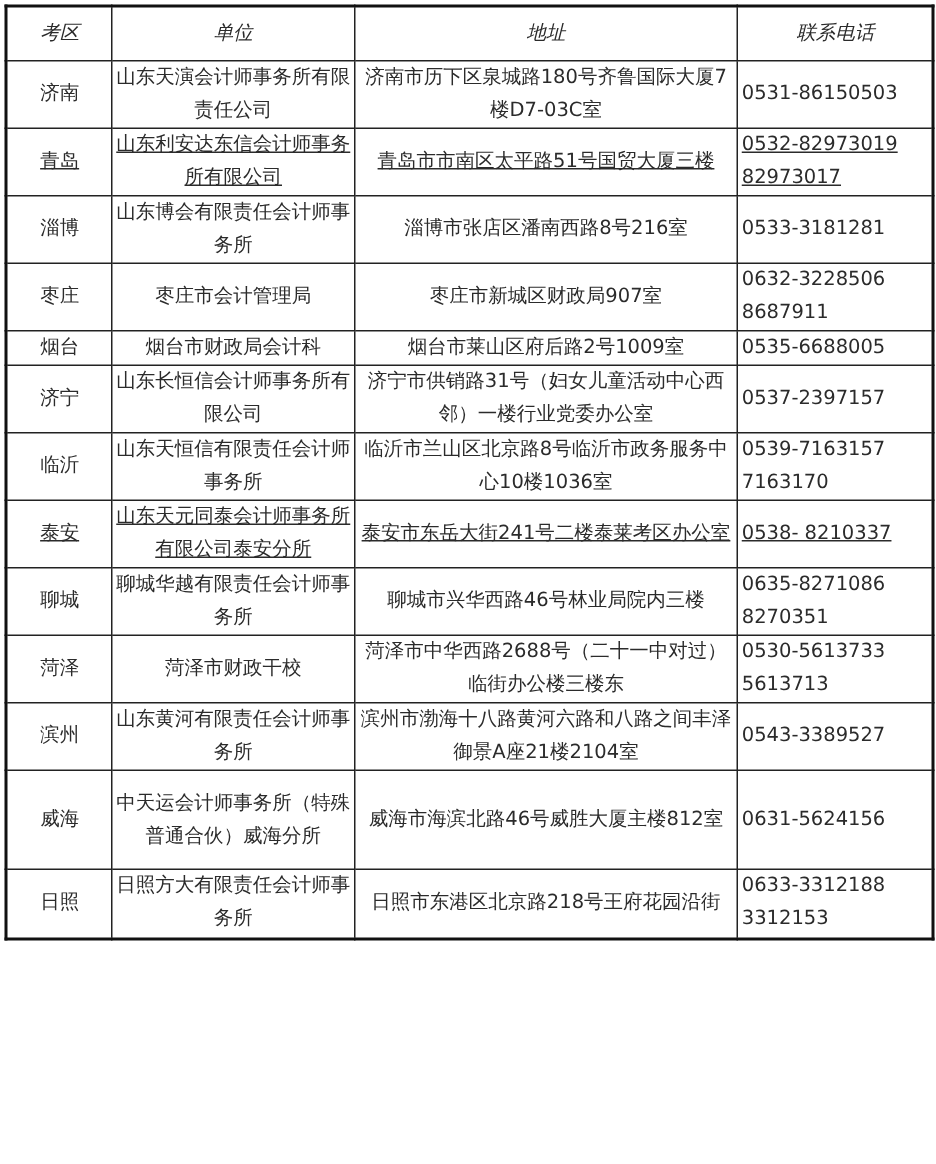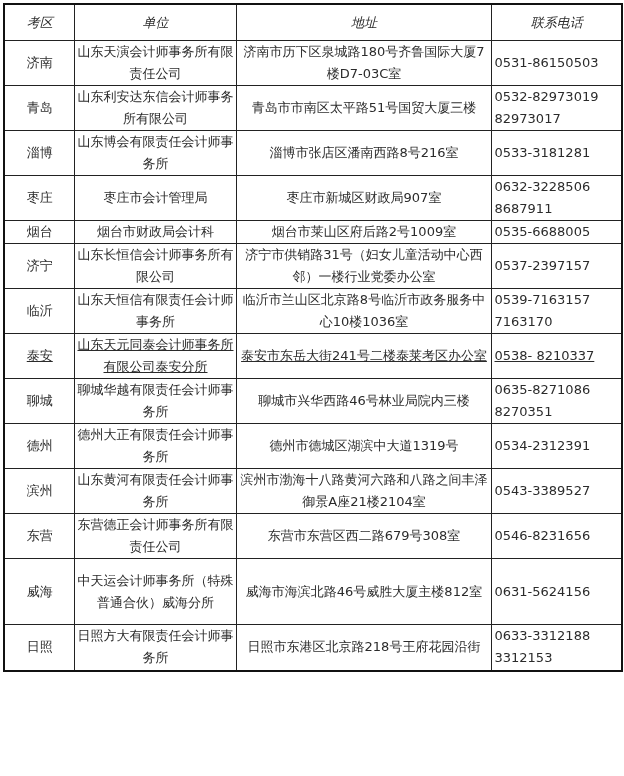--- a/index.html
+++ b/index.html
@@ -64,21 +64,21 @@
       <th>联系电话</th>
     </tr>
   </thead>
   <tbody id="tbody">
     <tr style="height: 44px;">
         <td class="area">济南</td>
         <td class="unit">山东天演会计师事务所有限责任公司</td>
         <td class="addr">济南市历下区泉城路180号齐鲁国际大厦7楼D7-03C室</td>
         <td class="phone">0531-86150503</td>
       </tr>
-    <tr style="height: 44px;">
+    <tr style="height: 44px; text-decoration: underline;">
         <td class="area">青岛</td>
         <td class="unit">山东利安达东信会计师事务所有限公司</td>
         <td class="addr">青岛市市南区太平路51号国贸大厦三楼</td>
         <td class="phone">0532-82973019
 82973017</td>
       </tr>
     <tr style="height: 44px;">
         <td class="area">淄博</td>
         <td class="unit">山东博会有限责任会计师事务所</td>
         <td class="addr">淄博市张店区潘南西路8号216室</td>
@@ -116,37 +116,32 @@
         <td class="addr">泰安市东岳大街241号二楼泰莱考区办公室</td>
         <td class="phone">0538- 8210337</td>
       </tr>
     <tr style="height: 44px;">
         <td class="area">聊城</td>
         <td class="unit">聊城华越有限责任会计师事务所</td>
         <td class="addr">聊城市兴华西路46号林业局院内三楼</td>
         <td class="phone">0635-8271086
 8270351</td>
       </tr>
-    <tr style="height: 44px;">
-        <td class="area">德州</td>
-        <td class="unit">德州大正有限责任会计师事务所</td>
-        <td class="addr">德州市德城区湖滨中大道1319号</td>
-        <td class="phone">0534-2312391</td>
+    <tr style="height: 45px;">
+        <td class="area">菏泽</td>
+        <td class="unit">菏泽市财政干校</td>
+        <td class="addr">菏泽市中华西路2688号（二十一中对过）临街办公楼三楼东</td>
+        <td class="phone">0530-5613733
+5613713</td>
       </tr>
     <tr style="height: 44px;">
         <td class="area">滨州</td>
         <td class="unit">山东黄河有限责任会计师事务所</td>
         <td class="addr">滨州市渤海十八路黄河六路和八路之间丰泽御景A座21楼2104室</td>
         <td class="phone">0543-3389527</td>
-      </tr>
-    <tr style="height: 44px;">
-        <td class="area">东营</td>
-        <td class="unit">东营德正会计师事务所有限责任公司</td>
-        <td class="addr">东营市东营区西二路679号308室</td>
-        <td class="phone">0546-8231656</td>
       </tr>
     <tr style="height: 66px;">
         <td class="area">威海</td>
         <td class="unit">中天运会计师事务所（特殊普通合伙）威海分所</td>
         <td class="addr">威海市海滨北路46号威胜大厦主楼812室</td>
         <td class="phone">0631-5624156</td>
       </tr>
     <tr style="height: 46px;">
         <td class="area">日照</td>
         <td class="unit">日照方大有限责任会计师事务所</td>

